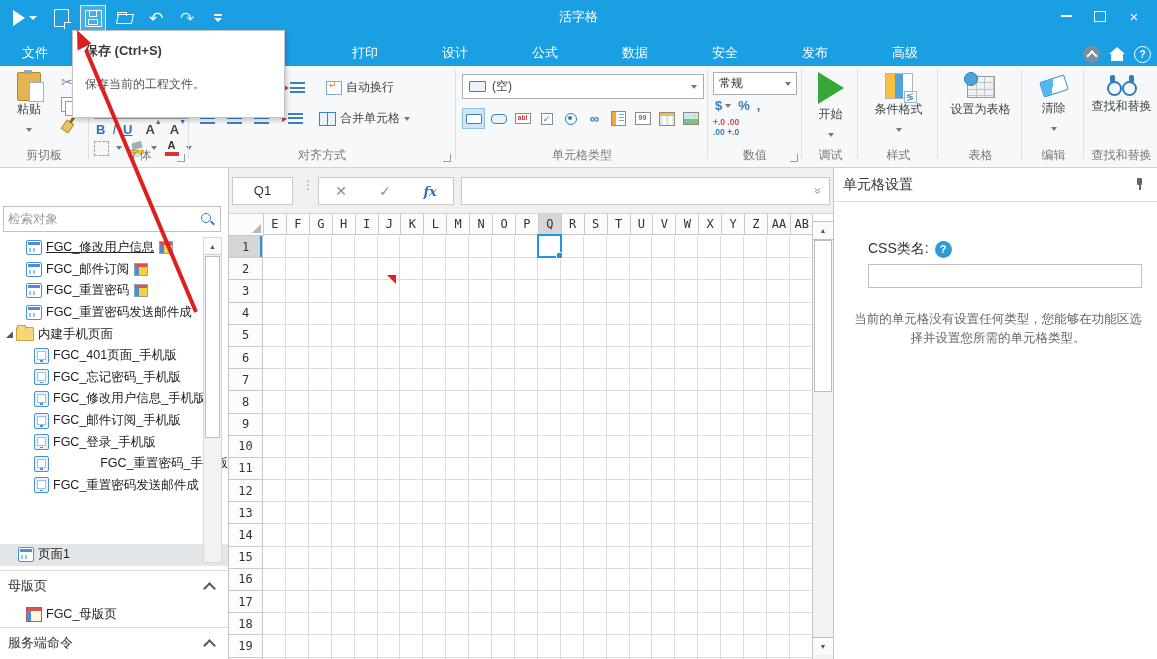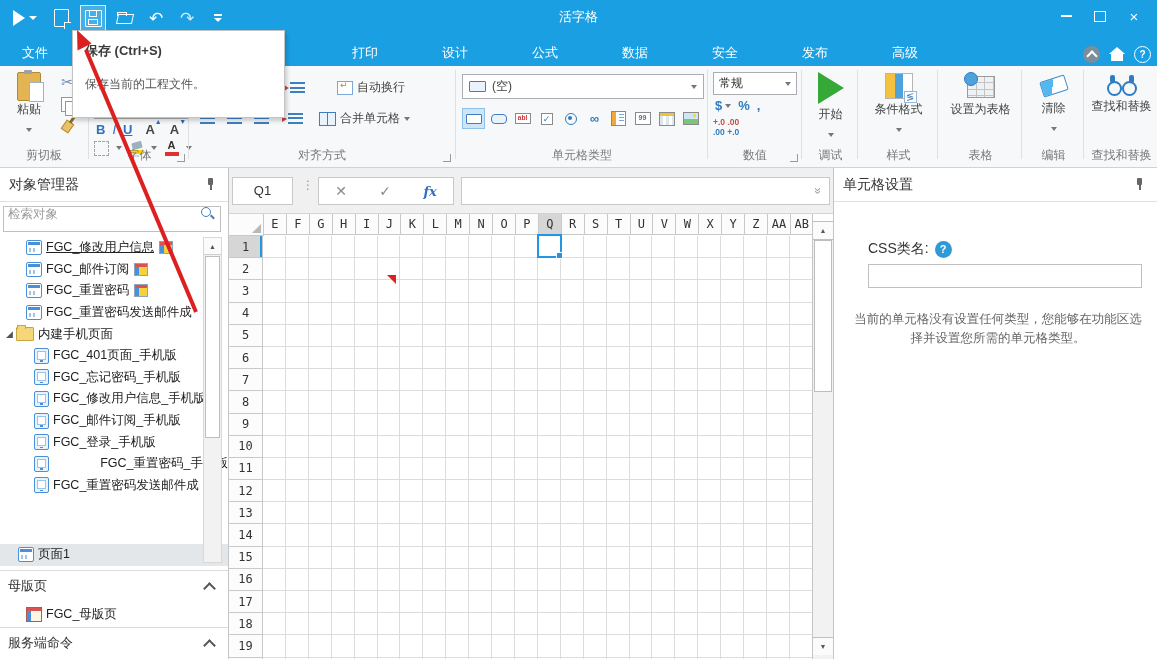--- a/index.html
+++ b/index.html
@@ -137,21 +137,21 @@
   .ic-binoc .l{left:0}.ic-binoc .r{right:0}
   .ic-binoc .lb,.ic-binoc .rb{position:absolute;top:1px;width:5px;height:8px;background:#2e7cc3;border-radius:2px}
   .ic-binoc .lb{left:3px}.ic-binoc .rb{right:3px}
   
   .main{position:absolute;top:168px;left:0;right:0;bottom:0;display:flex}
   .ompanel{width:228px;position:relative;border-right:1px solid #c5c5c5;background:#fff;overflow:hidden}
   .panelhead{height:33px;border-bottom:1px solid #e0e0e0;display:flex;align-items:center;font-size:14px;color:#333;padding-left:9px;position:relative}
   .ic-pin{position:absolute;right:12px;top:10px;width:10px;height:12px}
   .ic-pin::before{content:"";position:absolute;left:2px;top:0;width:5px;height:7px;background:#666;border-radius:1px}
   .ic-pin::after{content:"";position:absolute;left:4px;top:7px;width:1.5px;height:5px;background:#666}
-  .omsearch{position:absolute;left:3px;top:38px;width:216px;height:24px;border:1px solid #c0c0c0;background:#fff;display:flex;align-items:flex-start}
+  .omsearch{position:absolute;left:3px;top:38px;width:216px;height:24px;border:1px solid #c0c0c0;background:#fff;display:flex;align-items:center}
   .omsearch input{border:none;outline:none;flex:1;font-size:12.5px;padding:0 4px;font-family:inherit;color:#333;background:transparent}
   .omsearch input::placeholder{color:#9a9a9a}
   .ic-search{position:relative;width:13px;height:13px;margin-right:6px}
   .ic-search::before{content:"";position:absolute;left:0;top:0;width:8px;height:8px;border:1.8px solid #3e7fc1;border-radius:50%}
   .ic-search::after{content:"";position:absolute;left:9px;top:9px;width:5px;height:1.8px;background:#3e7fc1;transform:rotate(45deg)}
   .omtree{position:absolute;left:0;top:69px;width:228px}
   .titem{height:21.6px;display:flex;align-items:center;font-size:12.5px;color:#222;white-space:nowrap;overflow:hidden}
   .titem.sel{background:#e3e7ea}
   .texp{width:10px;font-size:9px;color:#555;margin-left:6px;line-height:1}
   .ticon{flex:0 0 auto;margin-right:4px}
@@ -342,21 +342,21 @@
         <span class="albox">
             <span class="al"></span>
           </span>
         <span class="albox hl">
             <span class="al"></span>
           </span>
         <span class="albox">
             <span class="al"></span>
           </span>
         <span class="ic-indent" style="margin-left:10px"></span>
-        <span class="wrapbtn" style="margin-left:26px">
+        <span class="wrapbtn" style="margin-left:15px">
           <span class="ic-wrap"></span>
           <span class="btntext">自动换行</span>
         </span>
       </div>
       <div class="alrow" style="left:6px;top:44px">
         <span class="albox">
             <span class="al"></span>
           </span>
         <span class="albox">
             <span class="al"></span>
@@ -484,24 +484,20 @@
           </div>
         <div class="btntext">查找和替换</div>
       </div>
       <div class="rlabel">查找和替换</div>
     </div>
   </div>
 
   <div class="main">
 
     <div class="ompanel">
-      <div class="panelhead">
-        <span>对象管理器</span>
-        <span class="ic-pin"></span>
-      </div>
       <div class="omsearch">
         <input placeholder="检索对象" style="">
         <span class="ic-search"></span>
       </div>
       <div class="omtree" id="omtree">
           <div class="titem" style="padding-left: 26px; text-decoration: underline;">
             <span class="ticon ic-page"></span>
             <span class="tlabel">FGC_修改用户信息</span>
             <span class="tbadge"></span>
           </div>

